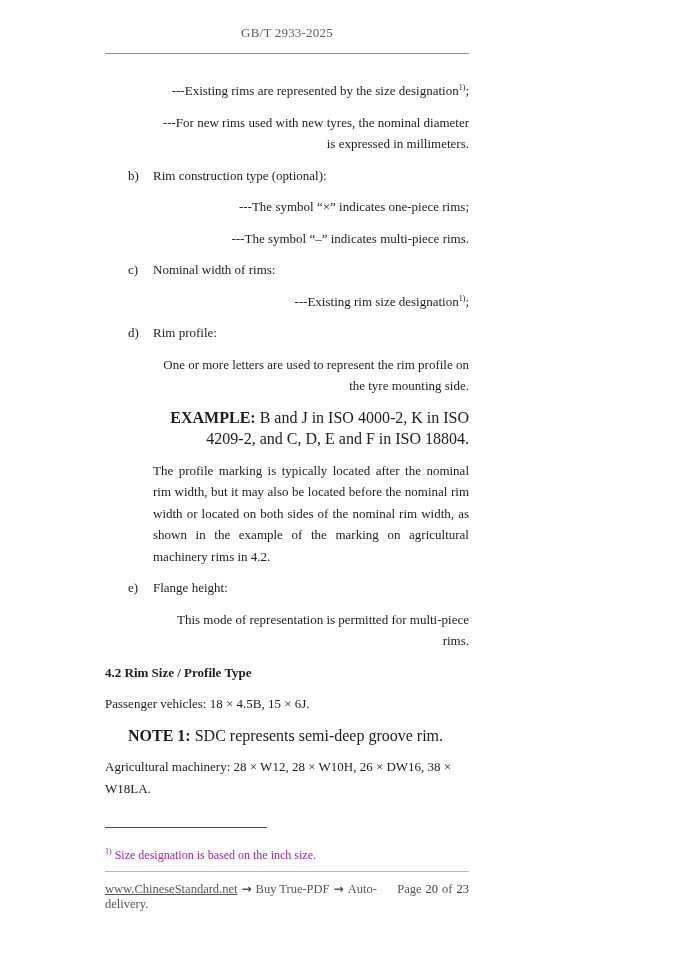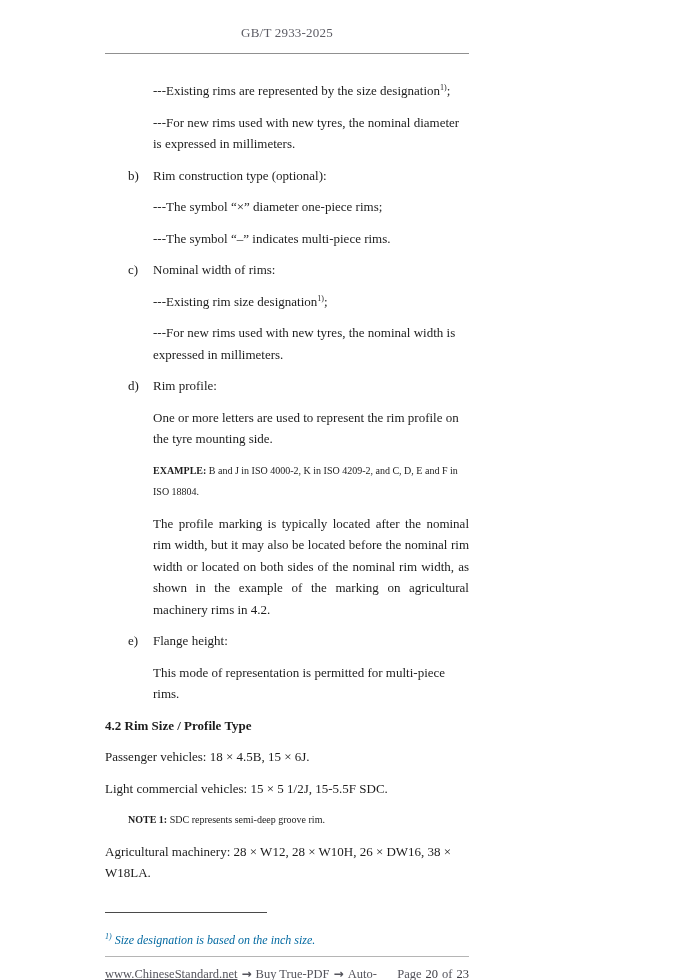--- a/index.html
+++ b/index.html
@@ -31,25 +31,25 @@
   }
 
   
   .content {
     padding: 26px 101px 0 105px;
     font-size: 13px;
     line-height: 21.5px;
   }
   .para { margin-bottom: 10px; }
   .indent-1 { margin-left: 23px; }   
-  .indent-2 { margin-left: 48px; }   
+  .indent-2 { margin-left: 48px; text-align: right; }   
   .justify { text-align: justify; }
   .list-item { display: flex; }
   .list-label { width: 25px; flex: 0 0 25px; }
-  .small { font-size: 10px; }
+  .small { font-size: 16px; }
   .bold { font-weight: bold; }
   .heading {
     font-weight: bold;
     font-size: 13px;
   }
   sup.fn-ref {
     font-size: 8px;
     vertical-align: super;
     line-height: 0;
   }
@@ -59,22 +59,21 @@
     margin: 28px 0 0 105px;
     width: 162px;
     border: none;
     border-top: 1px solid #4a4a4a;
     height: 0;
   }
   .footnote {
     padding: 20px 101px 0 105px;
     font-size: 12px;
     line-height: 14px;
-    color: #0369a1;
-    font-style: italic;
+    color: #a21caf;
   }
 
   
   .footer-rule {
     margin: 9px 101px 0 105px;
     border: none;
     border-top: 1px solid #b5b5b5;
     height: 0;
   }
   .footer {
@@ -113,32 +112,31 @@
 
     <p class="para indent-2"><span>---Existing rims are represented by the size designation</span><sup class="fn-ref">1)</sup><span>;</span></p>
 
     <p class="para indent-2">---For new rims used with new tyres, the nominal diameter is expressed in millimeters.</p>
 
     <div class="para indent-1 list-item">
       <span class="list-label">b)</span>
       <span>Rim construction type (optional):</span>
     </div>
 
-    <p class="para indent-2">---The symbol “×” diameter one-piece rims;</p>
+    <p class="para indent-2">---The symbol “×” indicates one-piece rims;</p>
 
     <p class="para indent-2">---The symbol “–” indicates multi-piece rims.</p>
 
     <div class="para indent-1 list-item">
       <span class="list-label">c)</span>
       <span>Nominal width of rims:</span>
     </div>
 
     <p class="para indent-2"><span>---Existing rim size designation</span><sup class="fn-ref">1)</sup><span>;</span></p>
 
-    <p class="para indent-2">---For new rims used with new tyres, the nominal width is expressed in millimeters.</p>
 
     <div class="para indent-1 list-item">
       <span class="list-label">d)</span>
       <span>Rim profile:</span>
     </div>
 
     <p class="para indent-2">One or more letters are used to represent the rim profile on the tyre mounting side.</p>
 
     <p class="para indent-2 small"><span class="bold">EXAMPLE:</span><span> B and J in ISO 4000-2, K in ISO 4209-2, and C, D, E and F in ISO 18804.</span></p>
 
@@ -150,21 +148,20 @@
     </div>
 
 
     <p class="para indent-2">This mode of representation is permitted for multi-piece rims.</p>
 
     <h2 class="para heading">4.2 Rim Size / Profile Type</h2>
 
 
     <p class="para">Passenger vehicles: 18 × 4.5B, 15 × 6J.</p>
 
-    <p class="para">Light commercial vehicles: 15 × 5 1/2J, 15-5.5F SDC.</p>
 
     <p class="para indent-1 small"><span class="bold">NOTE 1:</span><span> SDC represents semi-deep groove rim.</span></p>
 
 
     <p class="para">Agricultural machinery: 28 × W12, 28 × W10H, 26 × DW16, 38 × W18LA.</p>
 
   </div>
 
   <hr class="footnote-rule">
   <div class="footnote"><sup class="fn-ref">1)</sup><span> Size designation is based on the inch size.</span></div>

